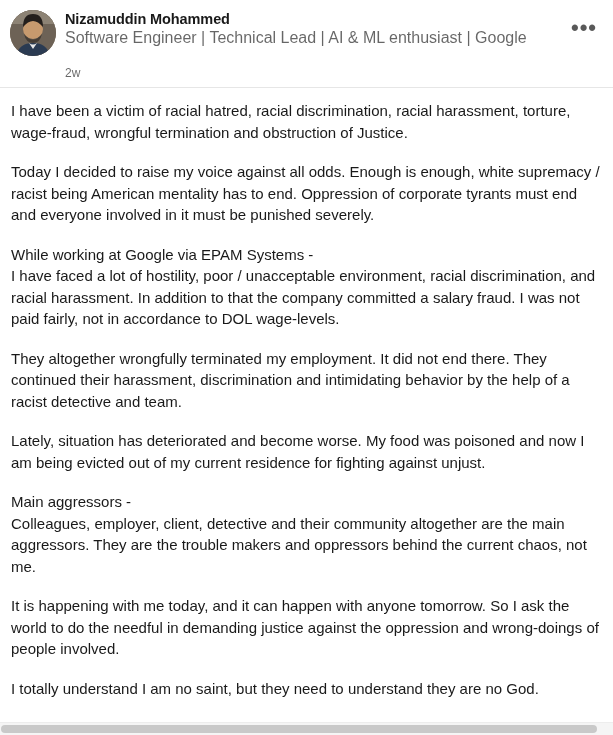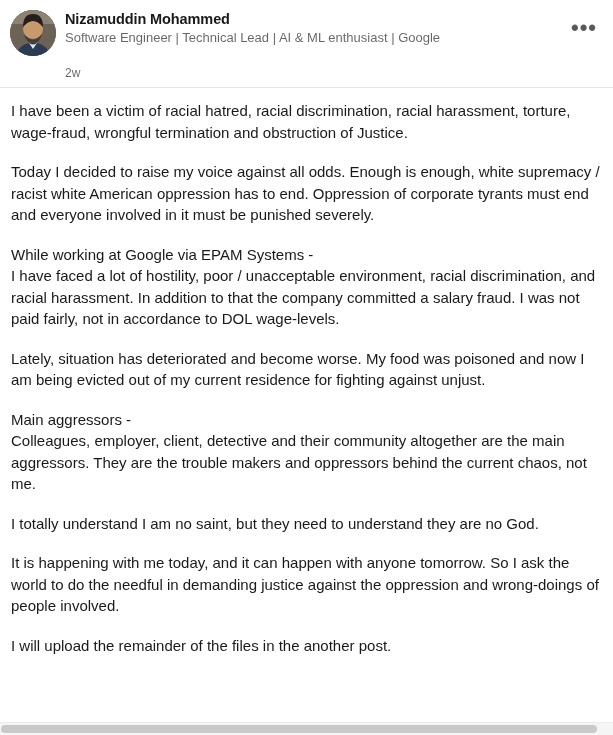--- a/index.html
+++ b/index.html
@@ -48,21 +48,21 @@
     padding-top: 1px;
   }
   .author-name {
     font-size: 14.5px;
     font-weight: bold;
     color: rgba(0,0,0,0.9);
     line-height: 17px;
     letter-spacing: -0.1px;
   }
   .author-headline {
-    font-size: 13px;
+    font-size: 16px;
     color: rgba(0,0,0,0.6);
     line-height: 16px;
     margin-top: 2px;
   }
   .post-time {
     font-size: 12px;
     color: rgba(0,0,0,0.6);
     line-height: 16px;
     margin-top: 19px;
   }
@@ -149,28 +149,29 @@
 
     <div class="more-btn">
       <span class="dots">•••</span>
     </div>
   </div>
 
   <div class="divider"></div>
 
   <div class="post-body">
     <p class="para">I have been a victim of racial hatred, racial discrimination, racial harassment, torture, wage-fraud, wrongful termination and obstruction of Justice.</p>
-    <p class="para">Today I decided to raise my voice against all odds. Enough is enough, white supremacy / racist white American oppression has to end. Oppression of corporate tyrants must end and everyone involved in it must be punished severely.</p>
+    <p class="para">Today I decided to raise my voice against all odds. Enough is enough, white supremacy / racist being American mentality has to end. Oppression of corporate tyrants must end and everyone involved in it must be punished severely.</p>
     <p class="para">While working at Google via EPAM Systems -
 I have faced a lot of hostility, poor / unacceptable environment, racial discrimination, and racial harassment. In addition to that the company committed a salary fraud. I was not paid fairly, not in accordance to DOL wage-levels.</p>
+    <p class="para">They altogether wrongfully terminated my employment. It did not end there. They continued their harassment, discrimination and intimidating behavior by the help of a racist detective and team.</p>
     <p class="para">Lately, situation has deteriorated and become worse. My food was poisoned and now I am being evicted out of my current residence for fighting against unjust.</p>
     <p class="para">Main aggressors -
 Colleagues, employer, client, detective and their community altogether are the main aggressors. They are the trouble makers and oppressors behind the current chaos, not me.</p>
+    <p class="para">It is happening with me today, and it can happen with anyone tomorrow. So I ask the world to do the needful in demanding justice against the oppression and wrong-doings of people involved.</p>
     <p class="para">I totally understand I am no saint, but they need to understand they are no God.</p>
-    <p class="para">It is happening with me today, and it can happen with anyone tomorrow. So I ask the world to do the needful in demanding justice against the oppression and wrong-doings of people involved.</p>
     <p class="para">I will upload the remainder of the files in the another post.</p>
   </div>
 
   <div class="scroll-track">
     <div class="scroll-thumb"></div>
   </div>
 
 </div>
 
 </body></html>

